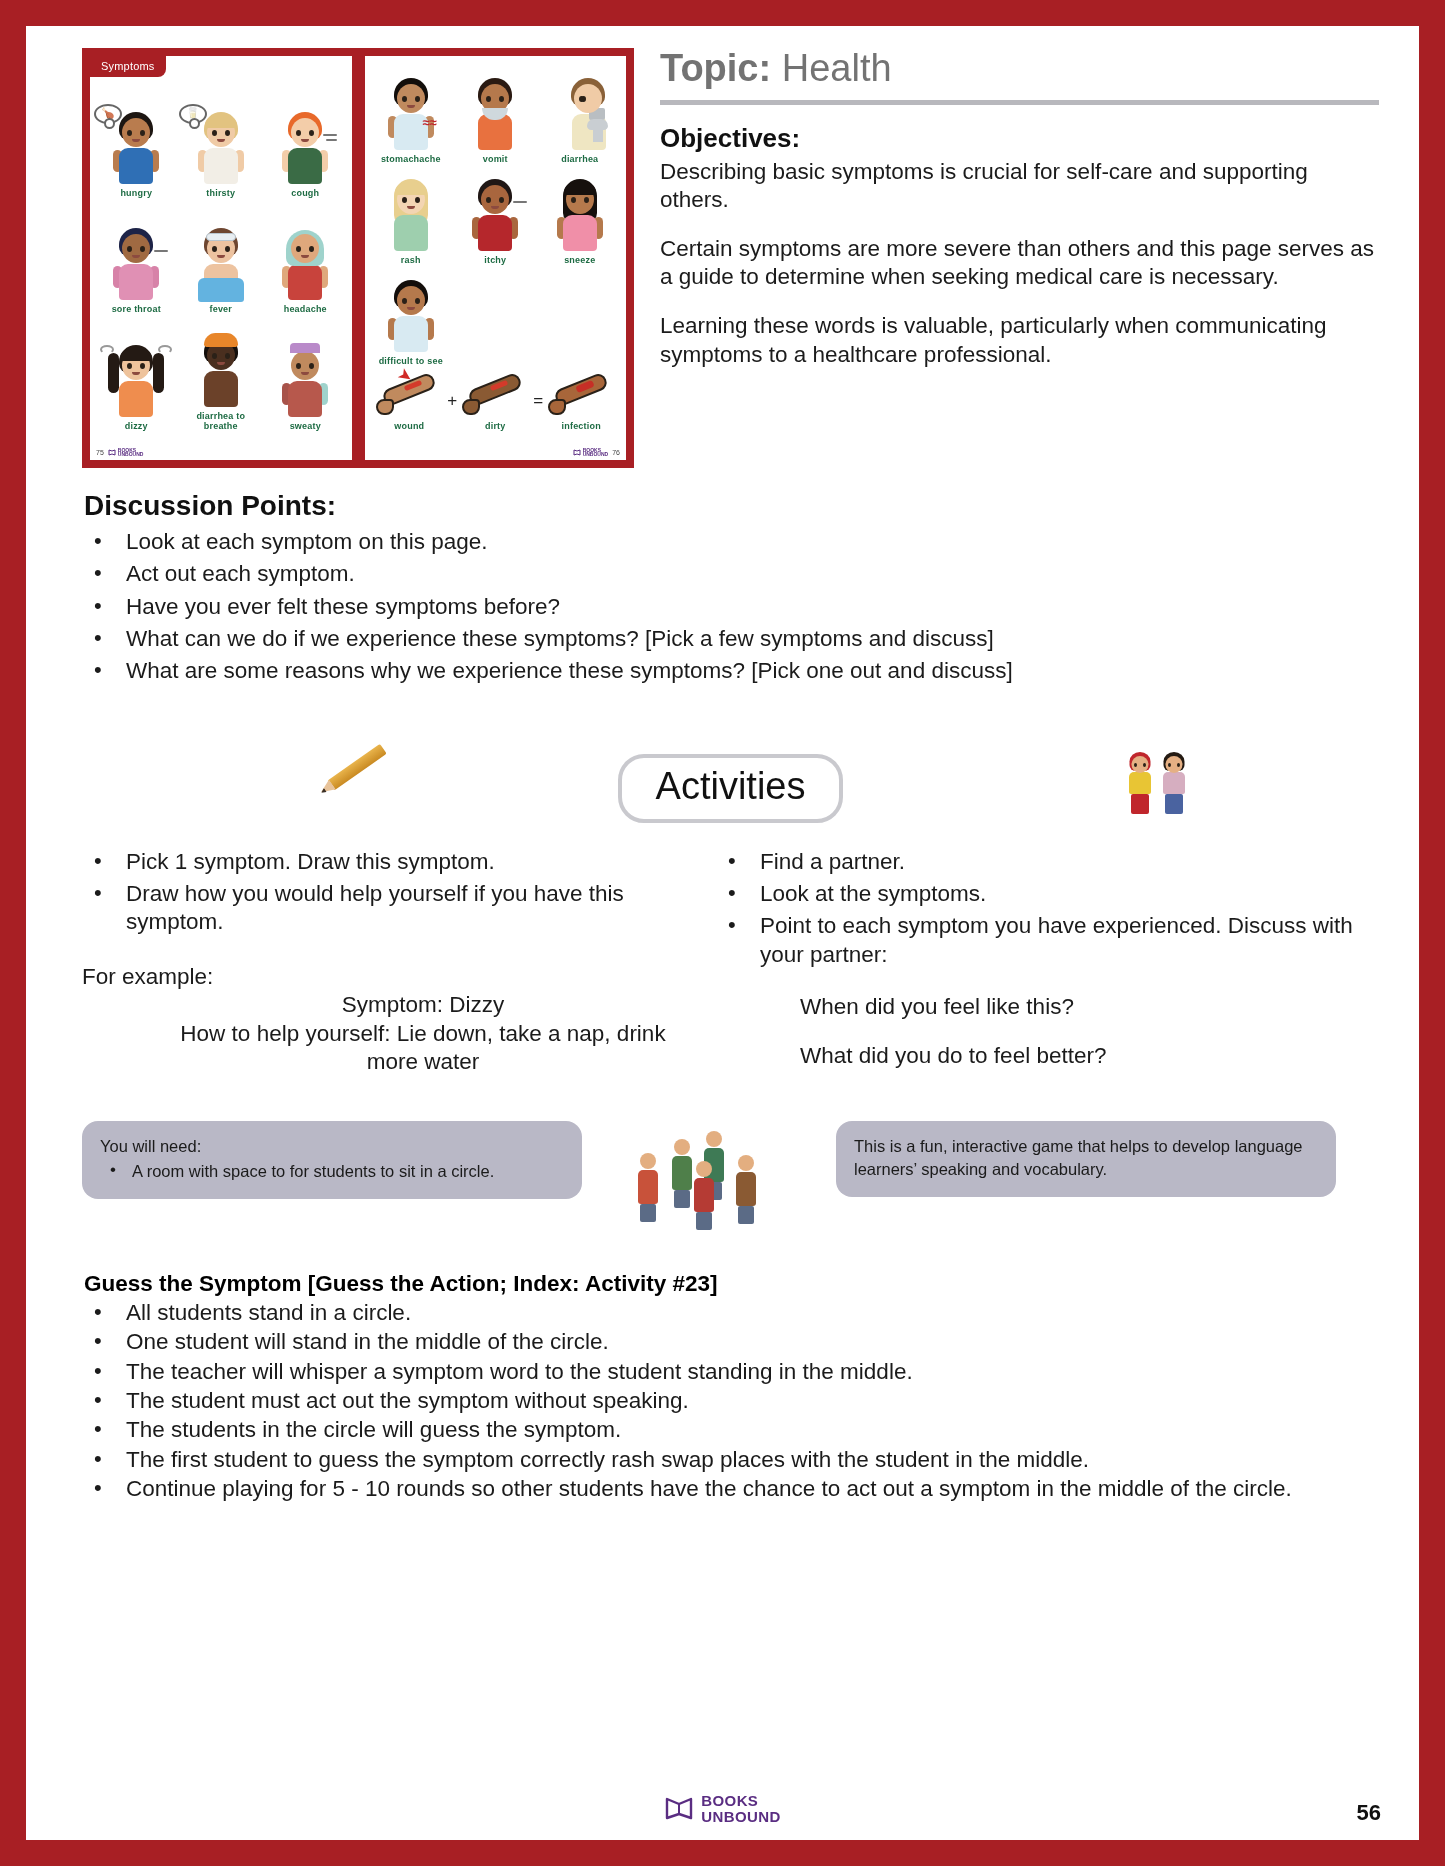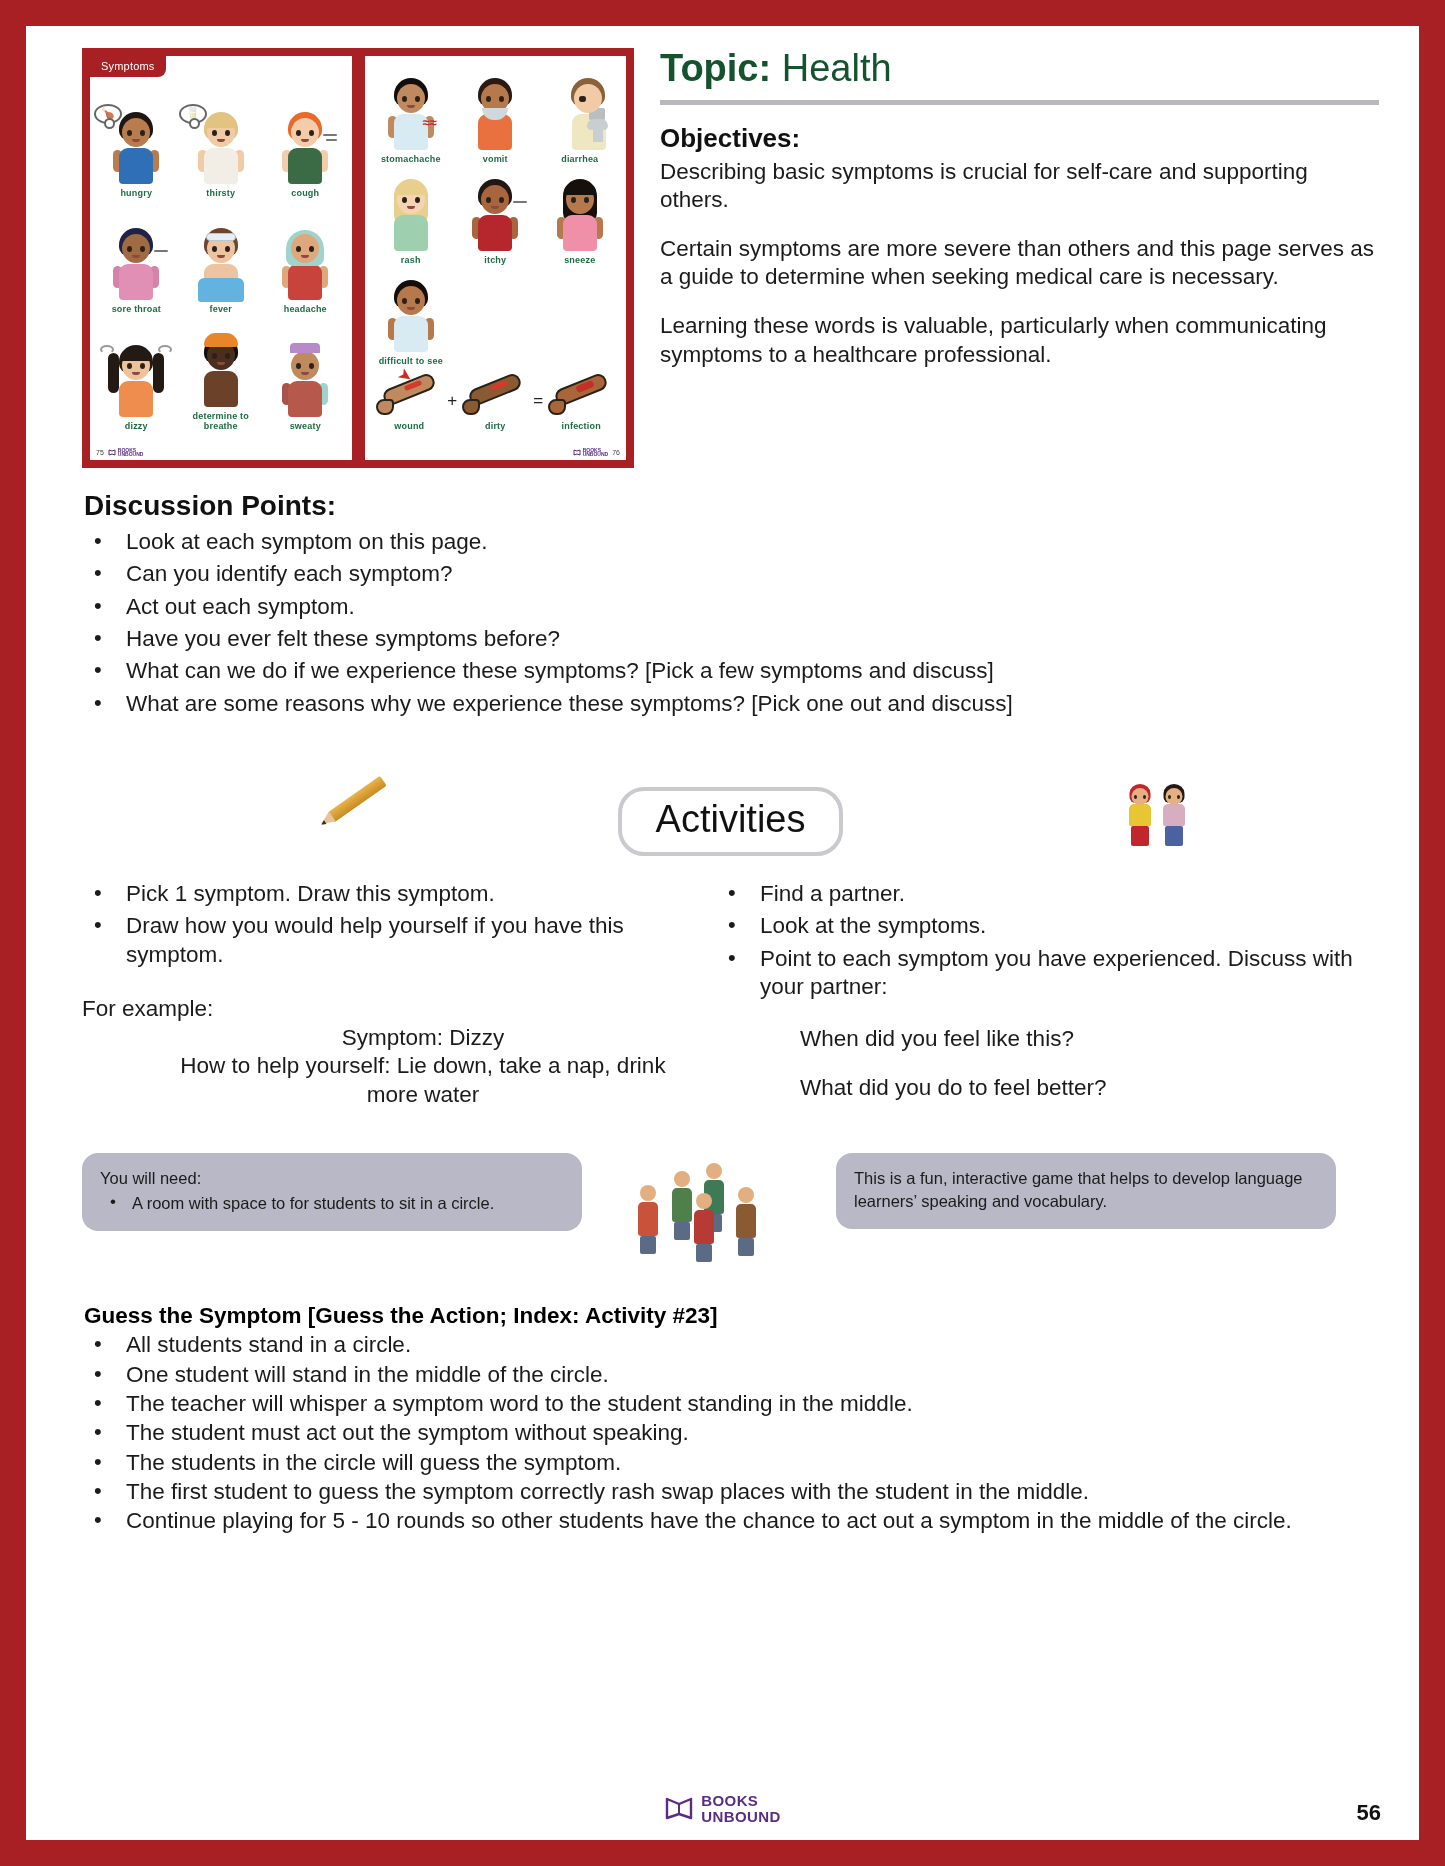--- a/index.html
+++ b/index.html
@@ -204,21 +204,21 @@
   .arm-img .arrow {
     position: absolute; left: 22px; top: -4px; color: #d02a26; font-size: 17px;
     transform: rotate(35deg);
   }
   .op { font-size: 17px; color: #222; align-self: center; }
   .eq-row { display: flex; align-items: center; justify-content: center; gap: 5px; width: 100%; }
 
   
   .topic-col { flex: 1; padding-left: 6px; min-width: 0; }
   .topic-title {
-    font-size: 38px; color: #14532d; line-height: 1.1;
+    font-size: 38px; color: #737373; line-height: 1.1;
   }
   .topic-title b { font-weight: bold; }
   .rule { height: 5px; background: #b8b8bd; margin: 10px 0 18px 0; width: 100%; }
   .h2 { font-size: 26px; font-weight: bold; color: #111; margin-bottom: 4px; }
   .para { font-size: 22.5px; color: #1b1b1b; line-height: 1.27; }
   .para + .para { margin-top: 20px; }
 
   
   .section-h { font-size: 28px; font-weight: bold; color: #111; margin: 22px 0 6px 2px; }
   ul.bullets { list-style: none; }
@@ -458,21 +458,21 @@
               <div class="kid">
                 <div class="hair" style="background:#140f0c"></div>
                 <div class="head" style="background:#4a2f1f"></div>
                 <div class="wrap-hat"></div>
                 <div class="eye l"></div>
                     <div class="eye r"></div>
                     <div class="mouth"></div>
                 <div class="body" style="background:#6b4129"></div>
               </div>
             </div>
-            <div class="cap">determine to breathe</div>
+            <div class="cap">diarrhea to breathe</div>
           </div>
 
           <div class="cell">
             <div class="fig">
               <div class="kid">
                 <div class="head" style="background:#c08a5e"></div>
                 <div class="cap-hat"></div>
                 <div class="eye l"></div>
                     <div class="eye r"></div>
                     <div class="mouth"></div>
@@ -673,21 +673,20 @@
       <div class="h2">Objectives:</div>
       <div class="para">Describing basic symptoms is crucial for self-care and supporting others.</div>
       <div class="para">Certain symptoms are more severe than others and this page serves as a guide to determine when seeking medical care is necessary.</div>
       <div class="para">Learning these words is valuable, particularly when communicating symptoms to a healthcare professional.</div>
     </div>
   </div>
 
   <div class="section-h">Discussion Points:</div>
   <ul class="bullets">
     <li>Look at each symptom on this page.</li>
-    <li>Can you identify each symptom?</li>
     <li>Act out each symptom.</li>
     <li>Have you ever felt these symptoms before?</li>
     <li>What can we do if we experience these symptoms? [Pick a few symptoms and discuss]</li>
     <li>What are some reasons why we experience these symptoms? [Pick one out and discuss]</li>
   </ul>
 
   <div class="act-head">
     <div class="pencil">
       <div class="body2"></div>
           <div class="tip"></div>

